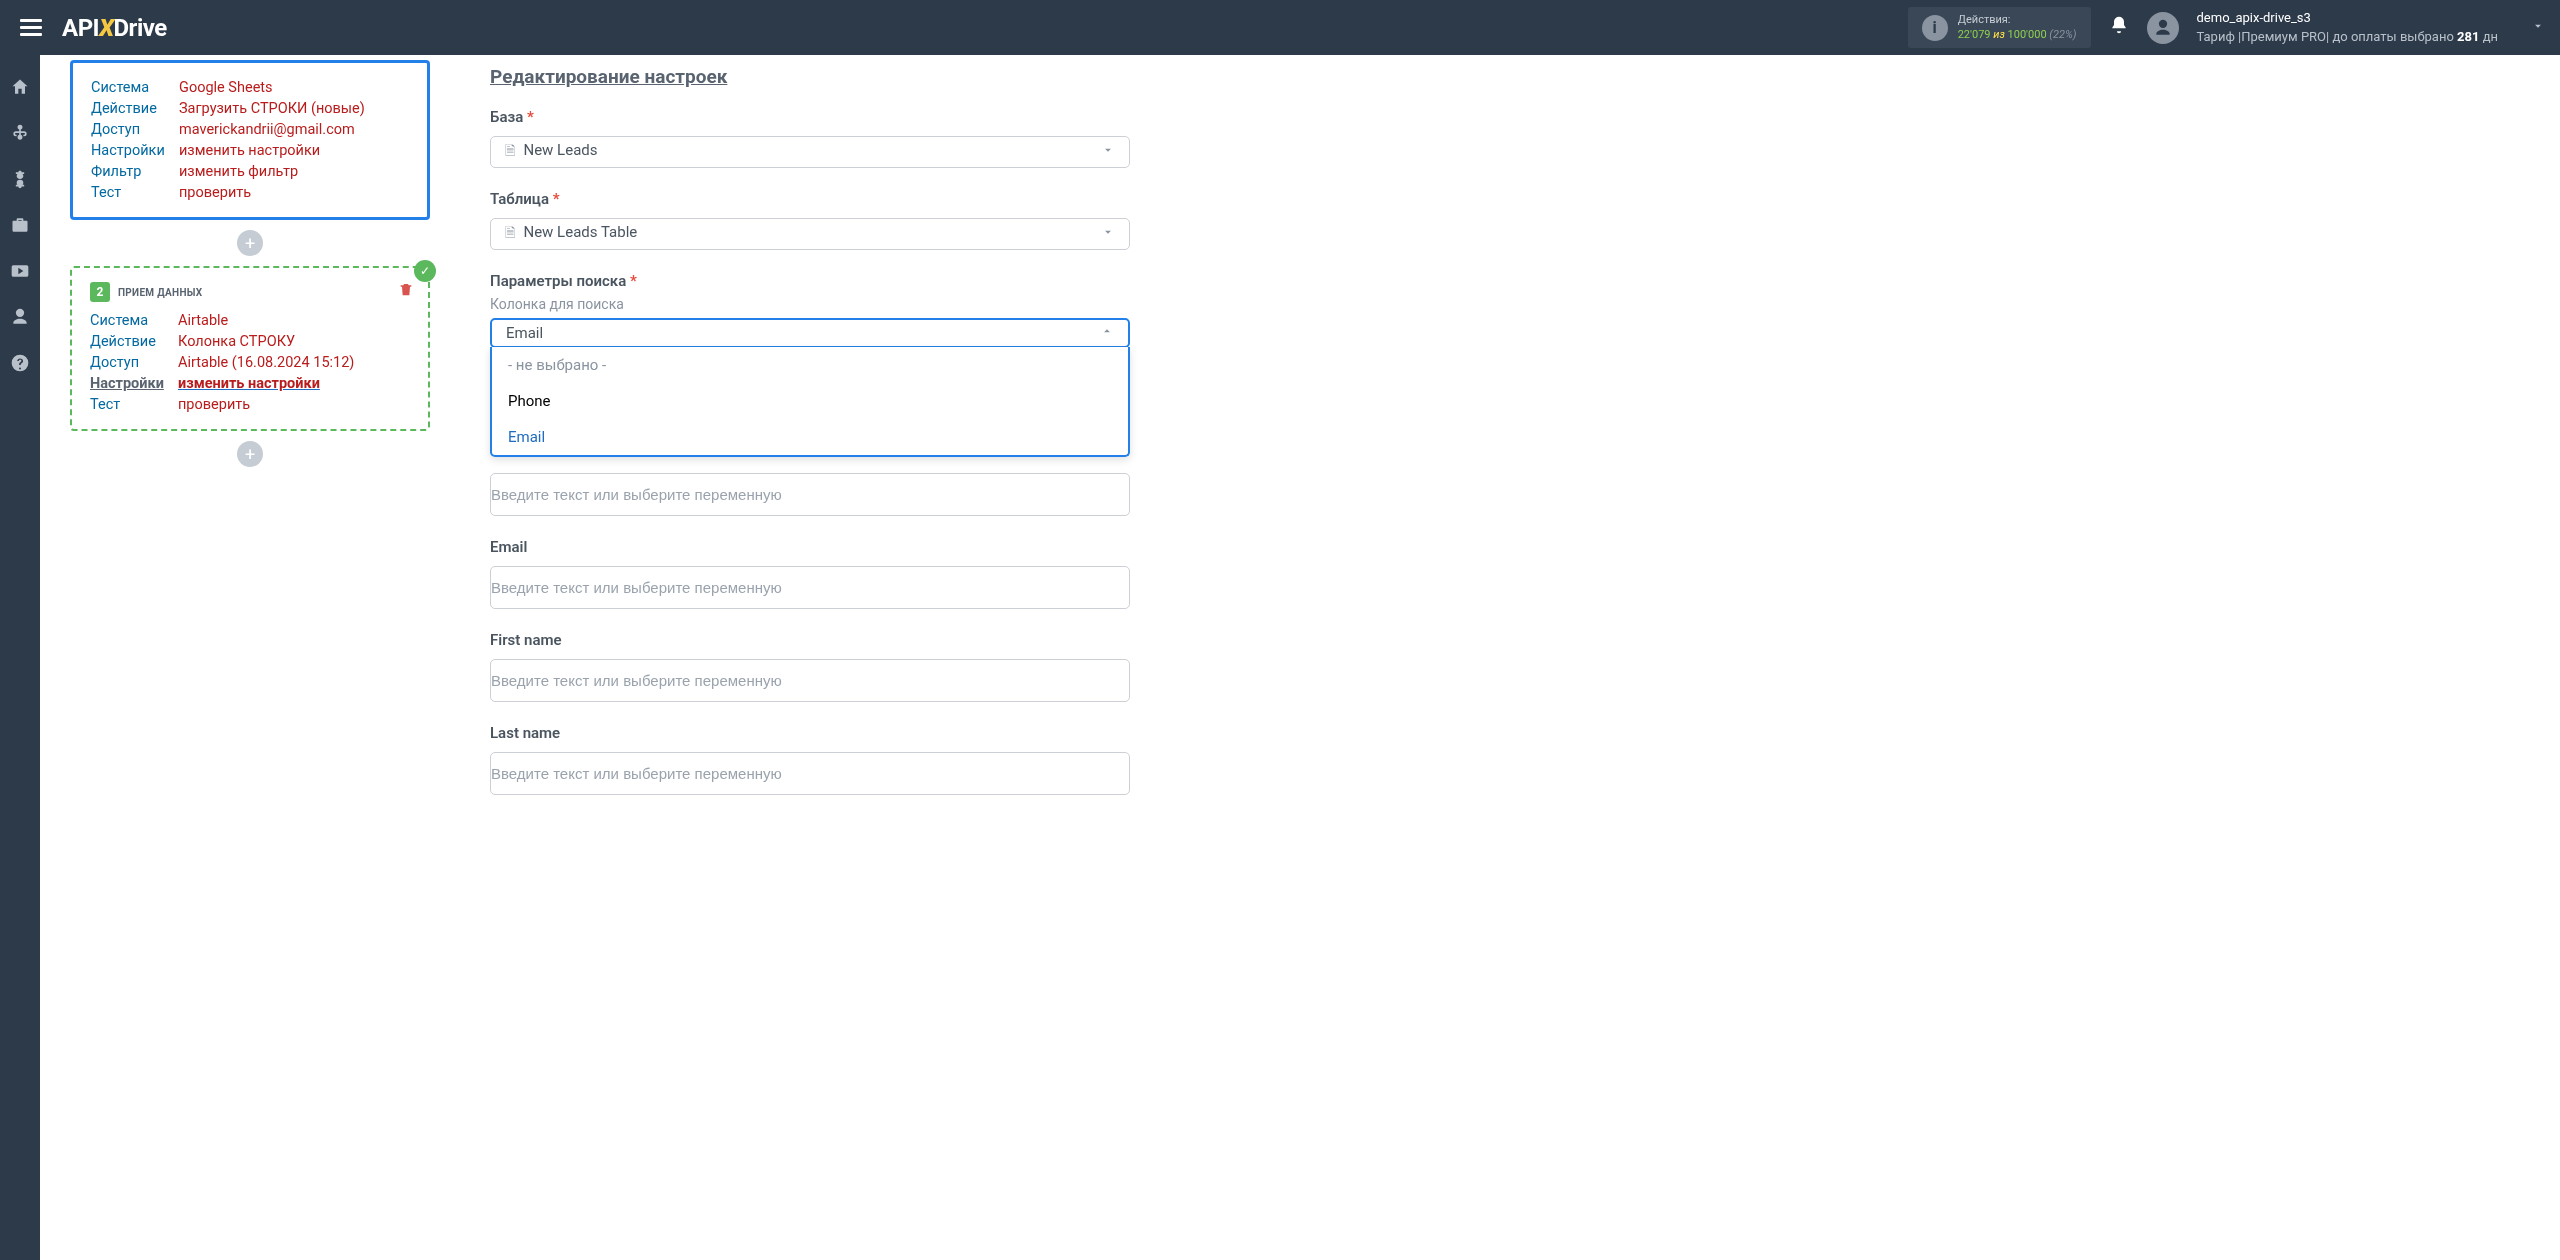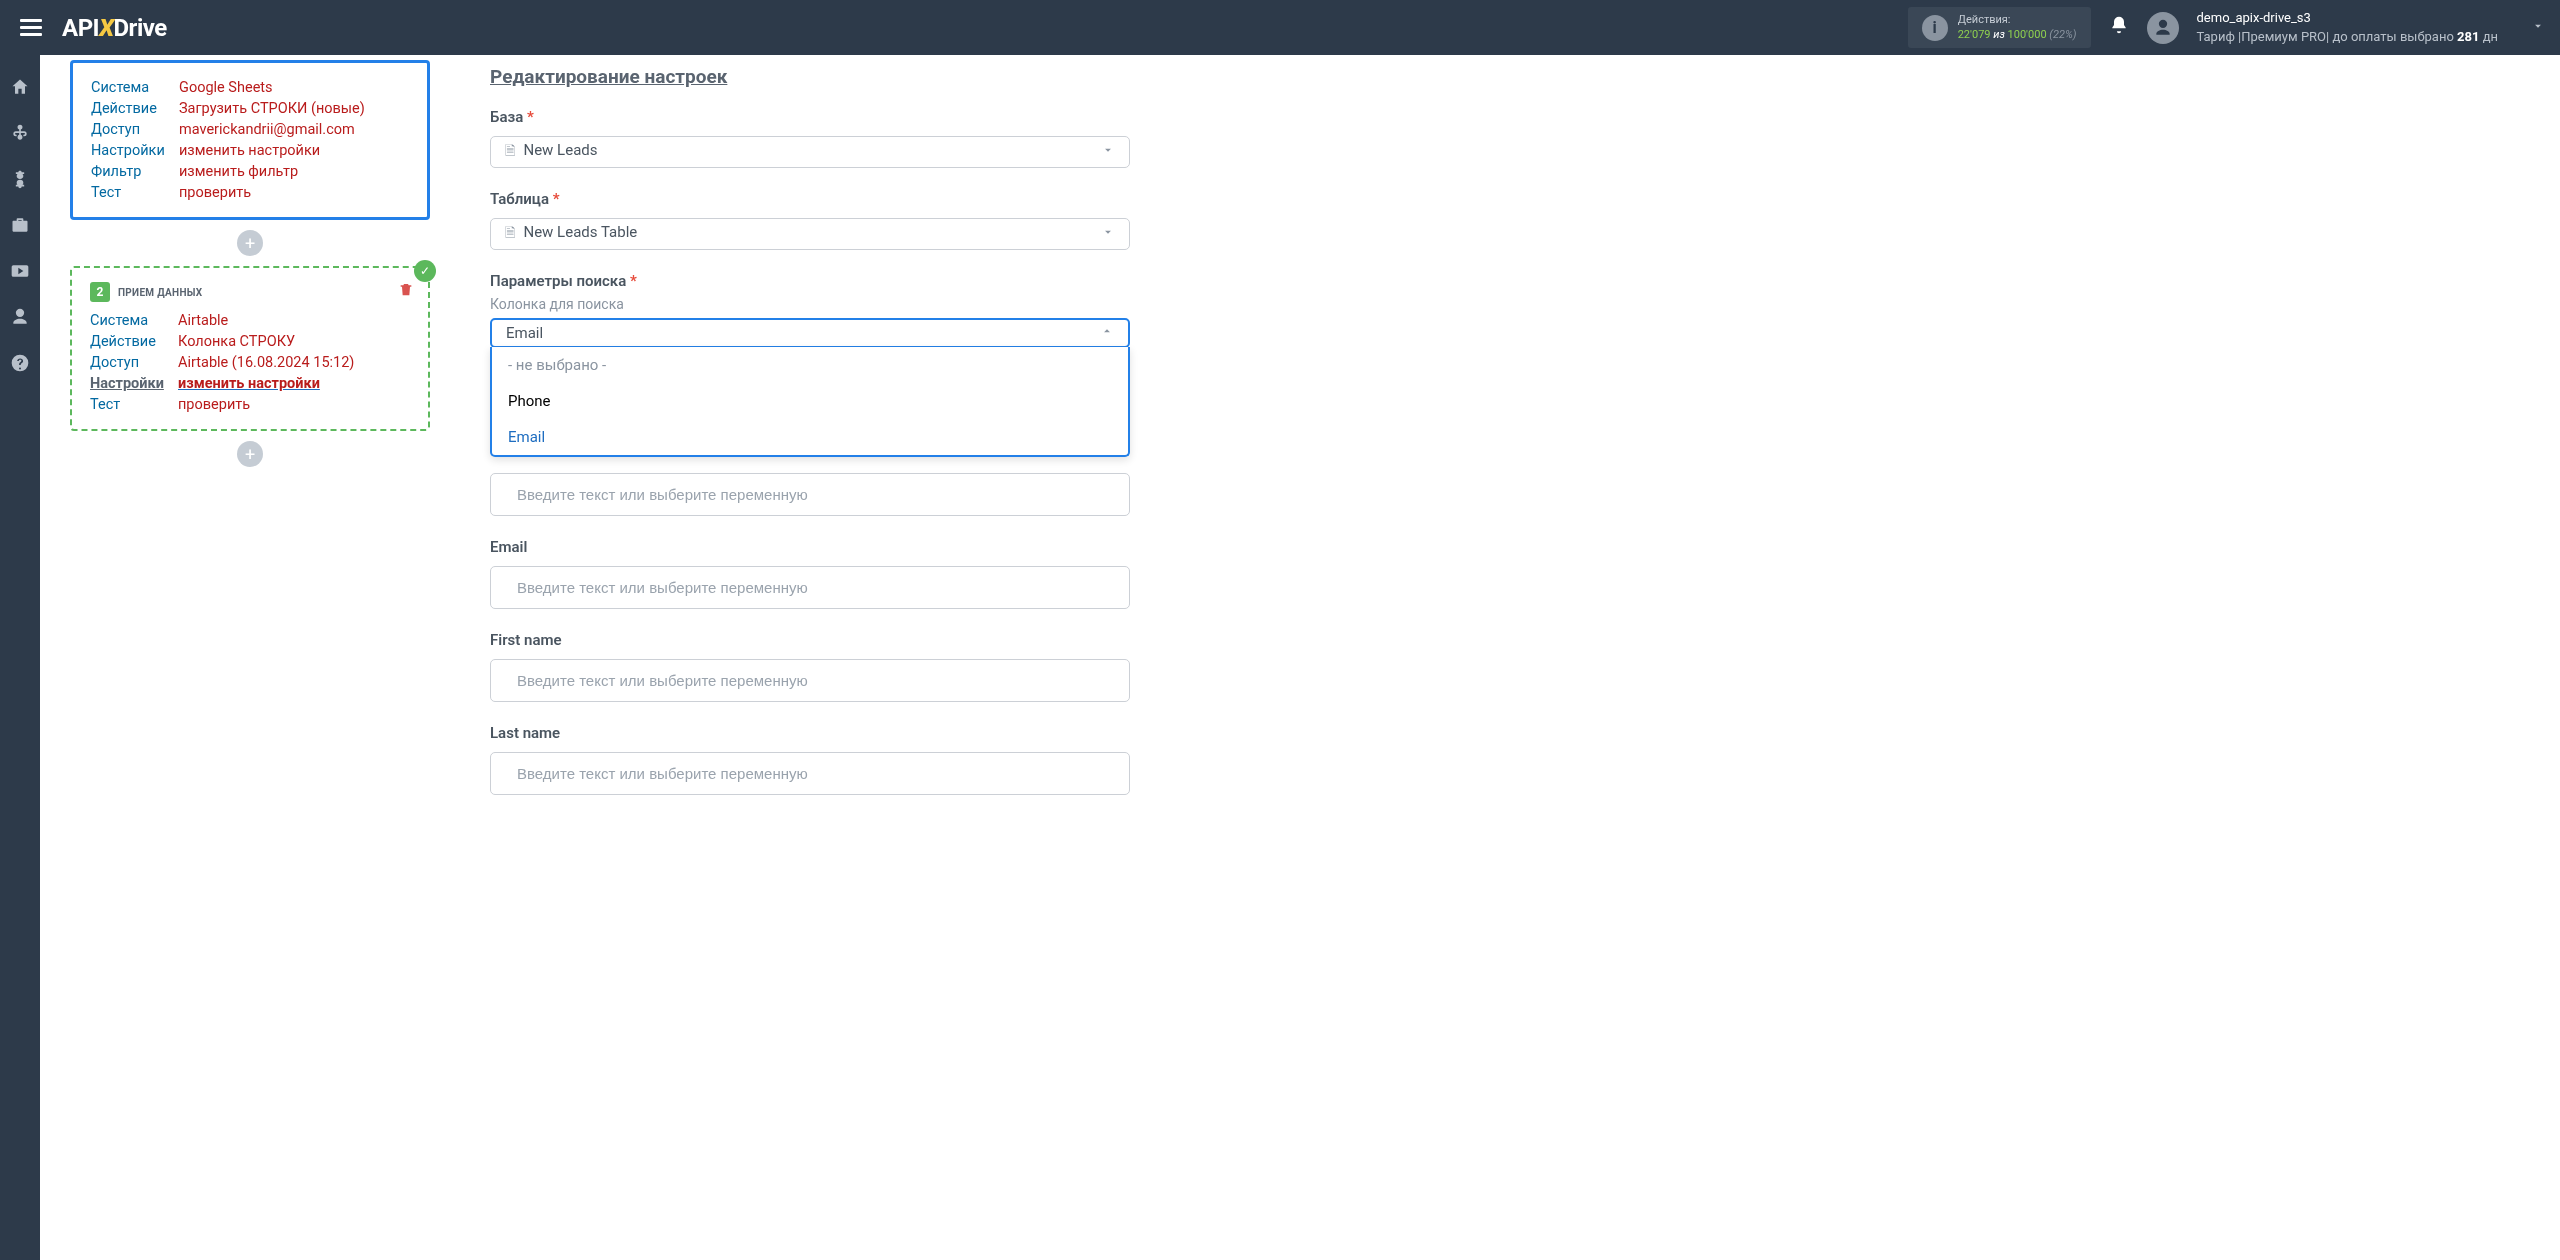--- a/index.html
+++ b/index.html
@@ -9,21 +9,21 @@
 .hamburger { cursor: pointer; padding: 5px; }
 .hamburger span { display: block; width: 22px; height: 3px; background: #fff; margin: 4px 0; border-radius: 1px; }
 .logo { margin-left: 15px; font-size: 24px; font-weight: 700; letter-spacing: -0.5px; }
 .logo .x { color: #f5c842; font-style: italic; font-weight: 900; }
 .topbar-right { margin-left: auto; display: flex; align-items: center; gap: 18px; }
 .actions-box { background: #3a4756; padding: 6px 14px; border-radius: 3px; display: flex; align-items: center; gap: 10px; }
 .info-circle { width: 26px; height: 26px; background: #8a94a0; border-radius: 50%; display: flex; align-items: center; justify-content: center; font-weight: bold; font-size: 16px; color: #2d3a4a; }
 .actions-text { font-size: 11px; line-height: 1.3; }
 .actions-line1 { color: #c5ccd4; }
 .actions-line2 .n1 { color: #8fd14f; }
-.actions-line2 .iz { color: #ffffff; font-style: italic; }
+.actions-line2 .iz { color: #fde047; font-style: italic; }
 .actions-line2 .n2 { color: #8fd14f; }
 .actions-line2 .pct { color: #8a94a0; font-style: italic; }
 .bell-icon { font-size: 20px; color: #fff; cursor: pointer; }
 .avatar-circle { width: 32px; height: 32px; background: #8a94a0; border-radius: 50%; display: flex; align-items: center; justify-content: center; }
 .avatar-circle svg { width: 20px; height: 20px; fill: #2d3a4a; }
 .user-info { font-size: 13px; line-height: 1.4; }
 .user-name { color: #fff; }
 .user-tariff { color: #b8c0ca; }
 .user-tariff b { color: #fff; }
 .chevron-down { margin-left: 15px; cursor: pointer; }
@@ -58,21 +58,21 @@
 .form-sublabel { font-size: 14px; color: #8a94a0; margin-bottom: 6px; margin-top: -4px; display: block; }
 .required { color: #e74c3c; font-weight: 700; }
 .select-box { border: 1px solid #ccd0d6; border-radius: 5px; padding: 4px 14px; font-size: 15px; color: #4a5560; display: flex; align-items: center; justify-content: space-between; background: #fff; cursor: pointer; }
 .select-box.open { border: 2px solid #2380e8; }
 .select-icon { color: #8a94a0; margin-right: 8px; font-size: 13px; }
 .select-chev { color: #8a94a0; }
 .dropdown { border: 2px solid #2380e8; border-top: none; border-radius: 0 0 5px 5px; margin-top: -1px; box-shadow: 0 3px 8px rgba(0,0,0,.12); background: #fff; }
 .dropdown-opt { padding: 9px 16px; font-size: 15px; cursor: pointer; }
 .dropdown-opt.muted { color: #8a94a0; }
 .dropdown-opt.selected { color: #1e6dc0; }
-.input-box { border: 1px solid #ccd0d6; border-radius: 5px; padding: 12px 26px; font-size: 15px; width: 100%; color: #4a5560; }
+.input-box { border: 1px solid #ccd0d6; border-radius: 5px; padding: 12px 0; font-size: 15px; width: 100%; color: #4a5560; }
 .input-box::placeholder { color: #9aa3ad; }
 </style>
 </head>
 <body>
 
 <div class="topbar">
   <div class="hamburger">
       <span></span>
       <span></span>
       <span></span>

